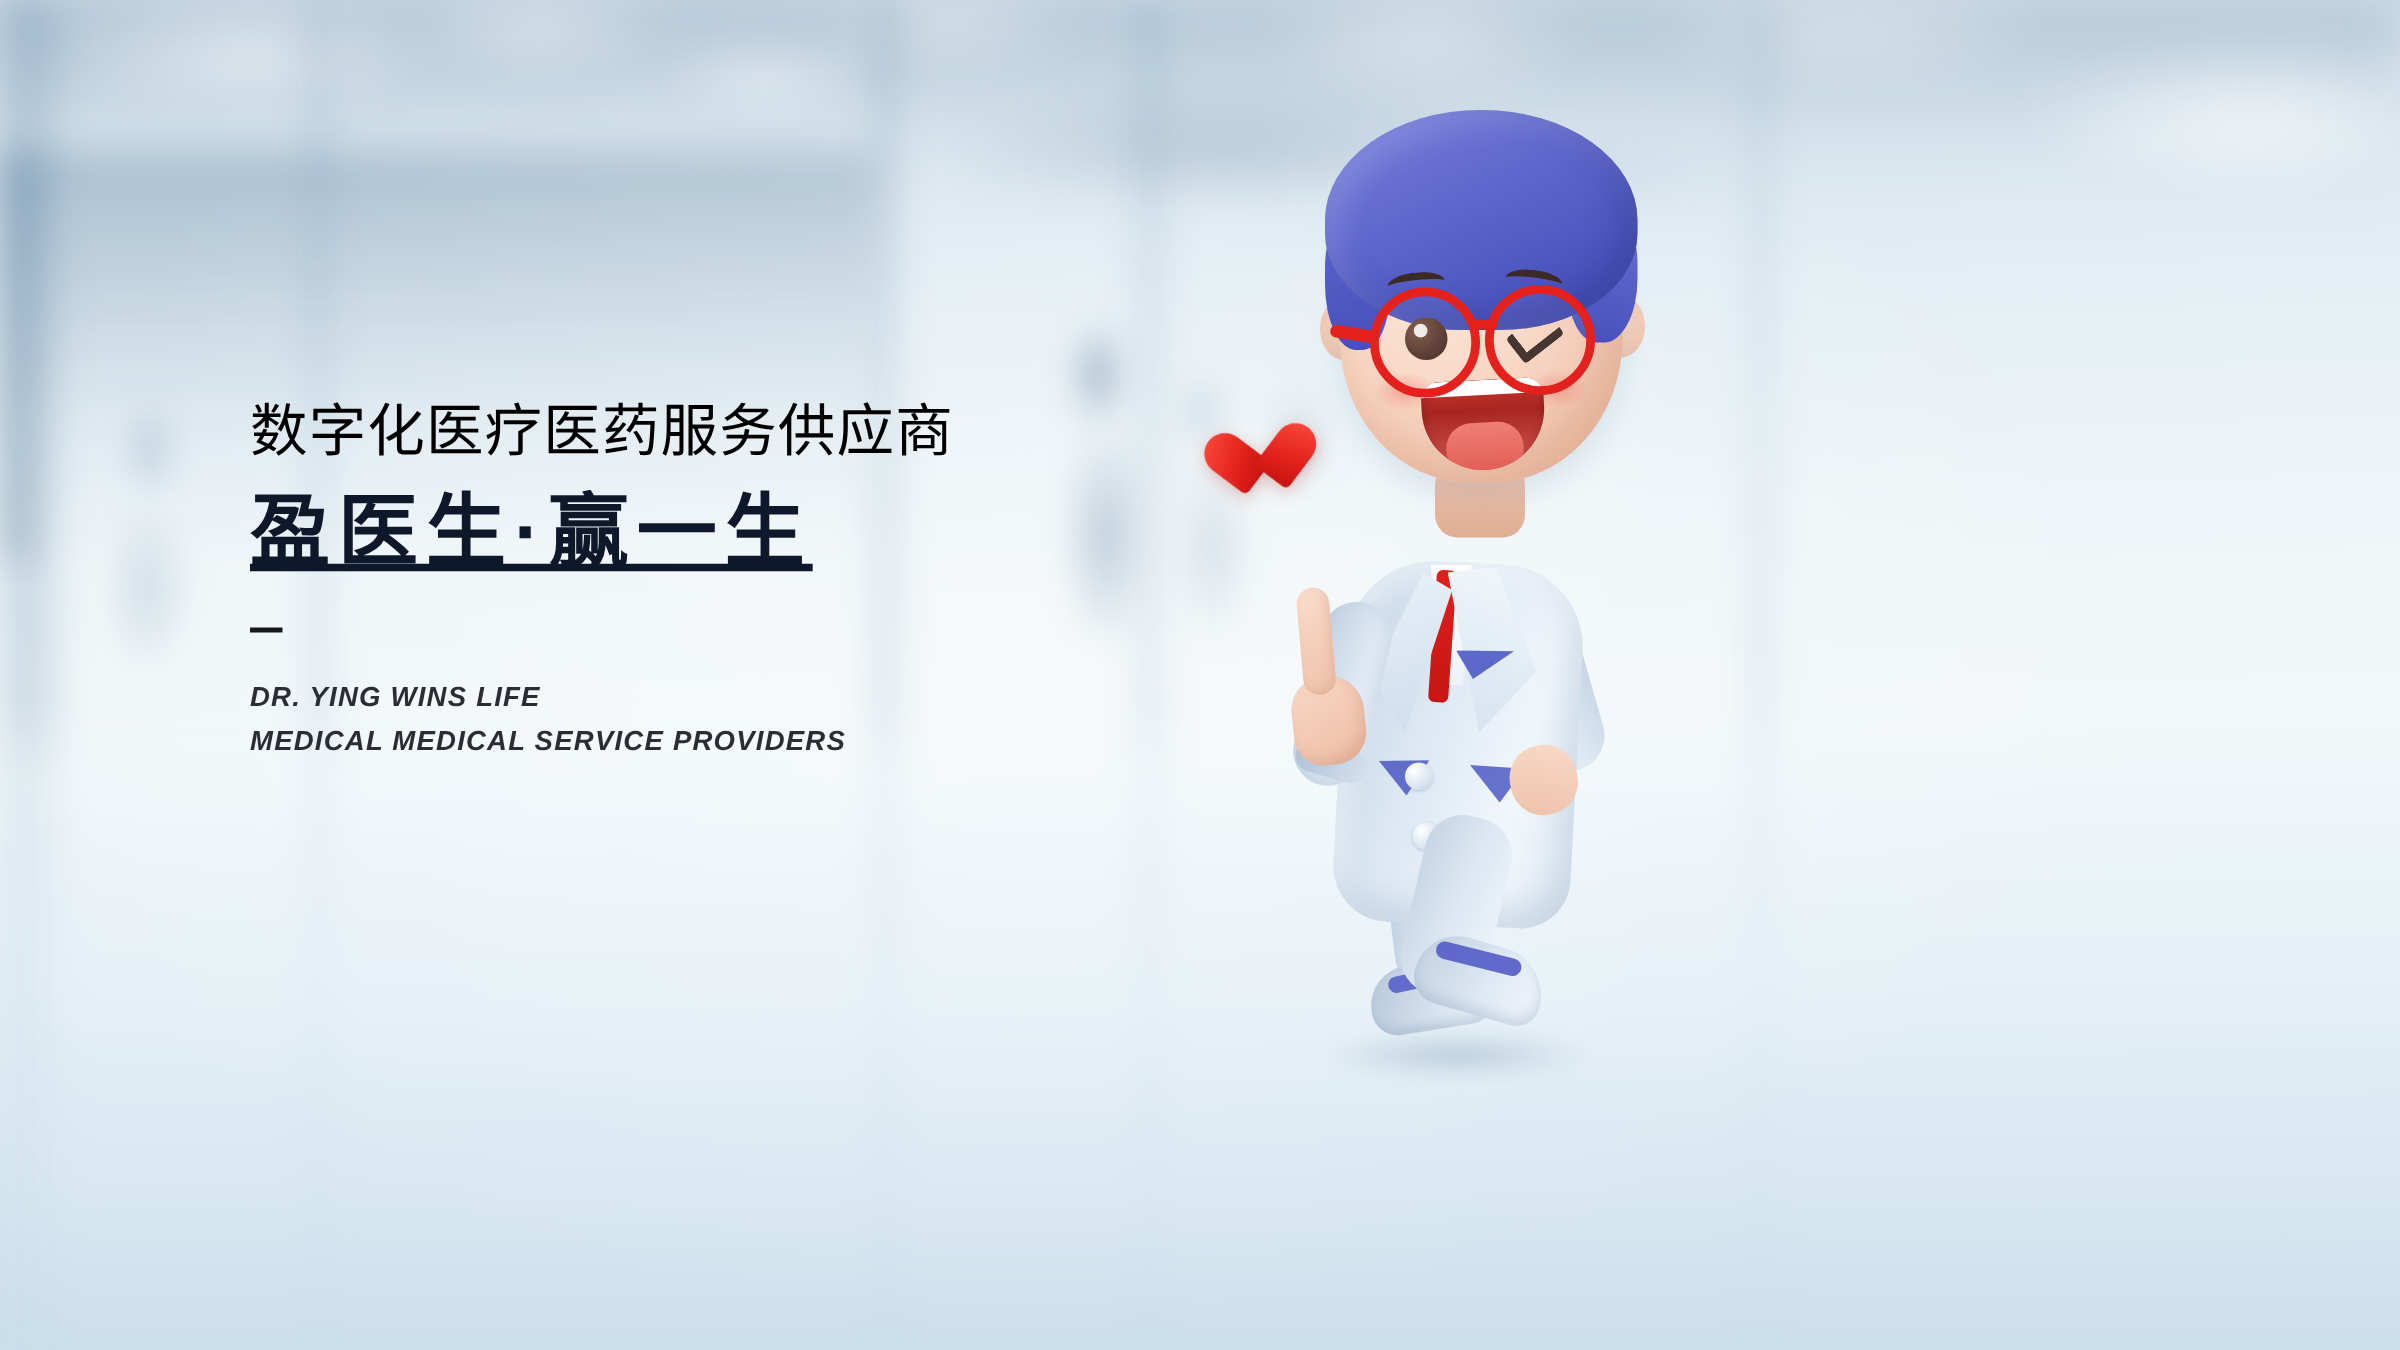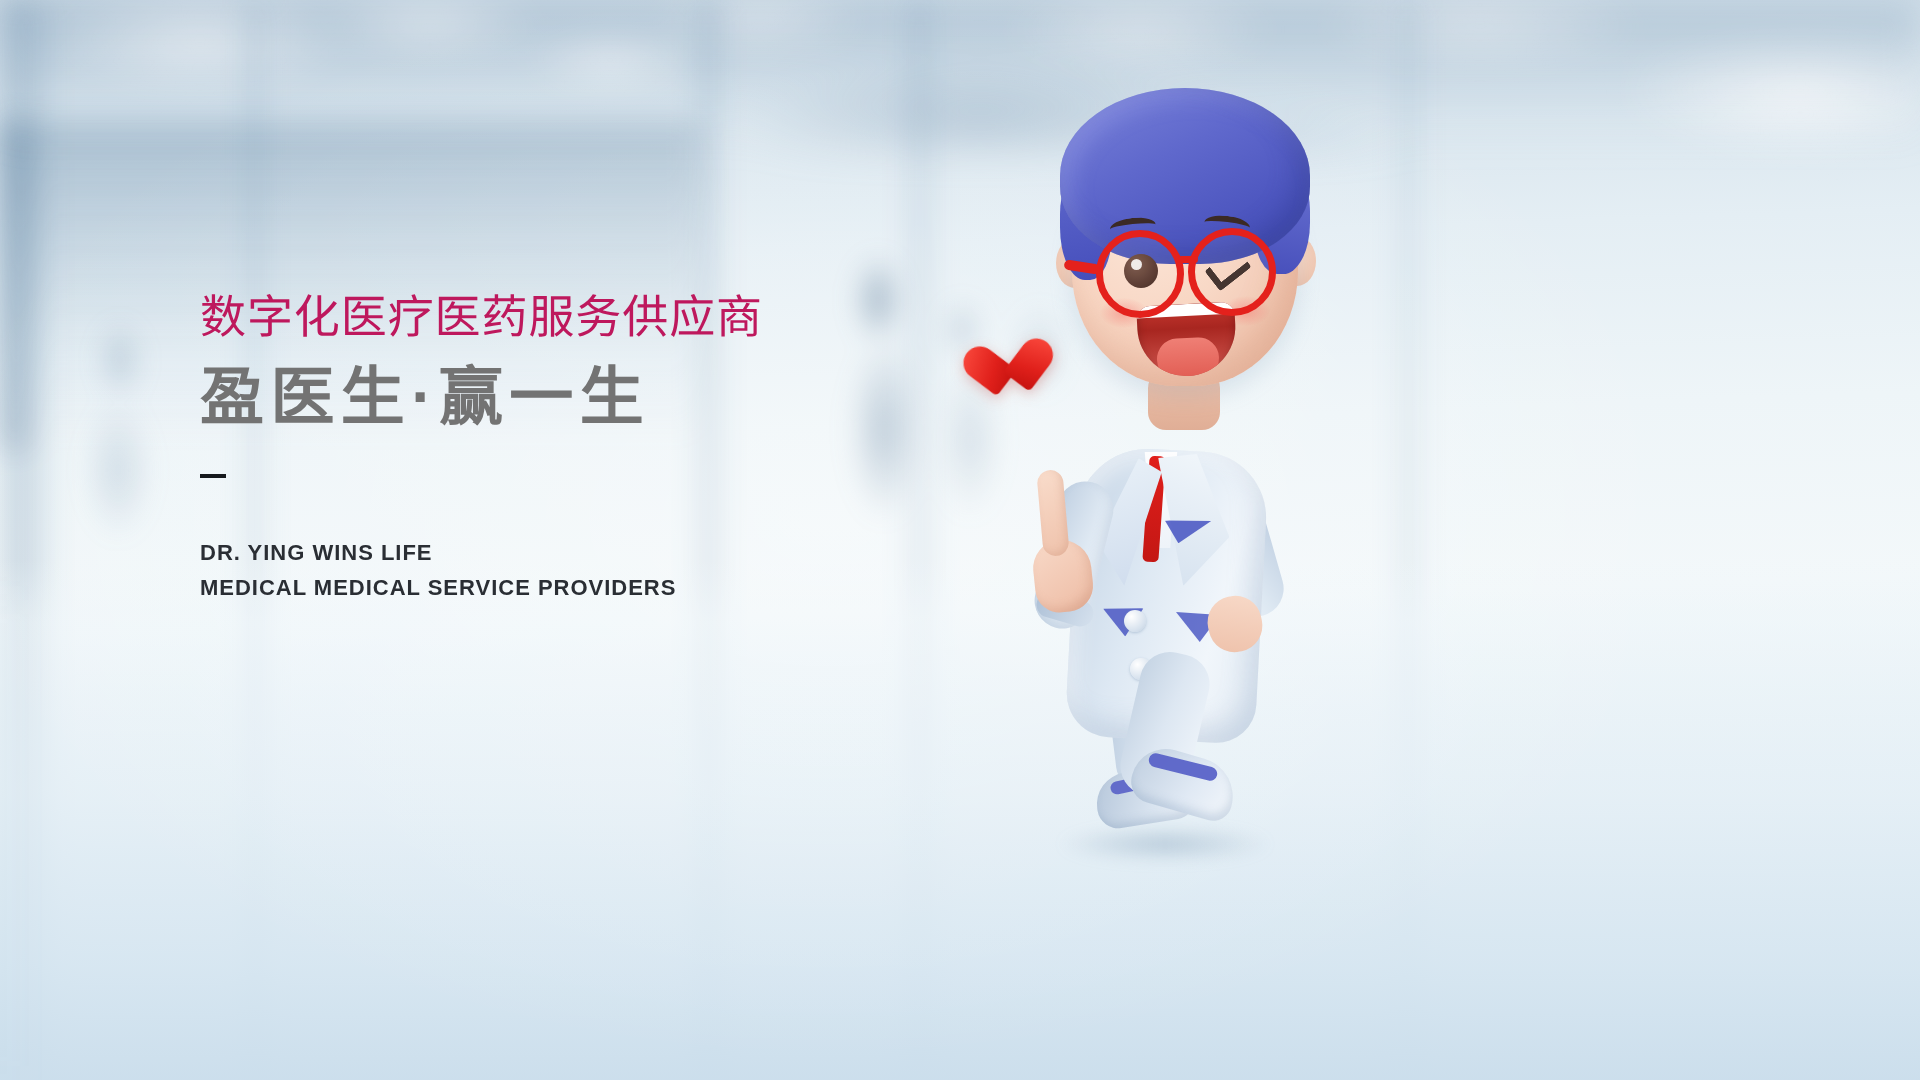--- a/index.html
+++ b/index.html
@@ -128,45 +128,48 @@
   #text-block {
     position:absolute;
     left:200px; top:290px;
     width:900px;
   }
 
   .headline-cn {
     font-size:46px;
     line-height:1.18;
     letter-spacing:.02em;
-    color:#be185d;
+    color:#000000;
     font-weight:400;
     white-space:nowrap;
+    margin-top:28px;
   }
 
   .slogan-cn {
     margin-top:16px;
     font-size:64px;
     line-height:1.18;
     font-weight:700;
-    color:#737373;
+    color:#0f172a;
     letter-spacing:.10em;
     white-space:nowrap;
+    text-decoration:underline;
   }
 
   .rule {
     margin-top:38px;
     width:26px; height:4px;
     background:#16191d;
   }
 
   .sub-en {
-    margin-top:57px;
+    margin-top:34px;
     font-size:22px;
     line-height:1.62;
+    font-style:italic;
     font-weight:700;
     letter-spacing:.045em;
     color:#2a2e34;
     white-space:nowrap;
   }
 
   
   #mascot {
     position:absolute;
     left:960px; top:40px;

